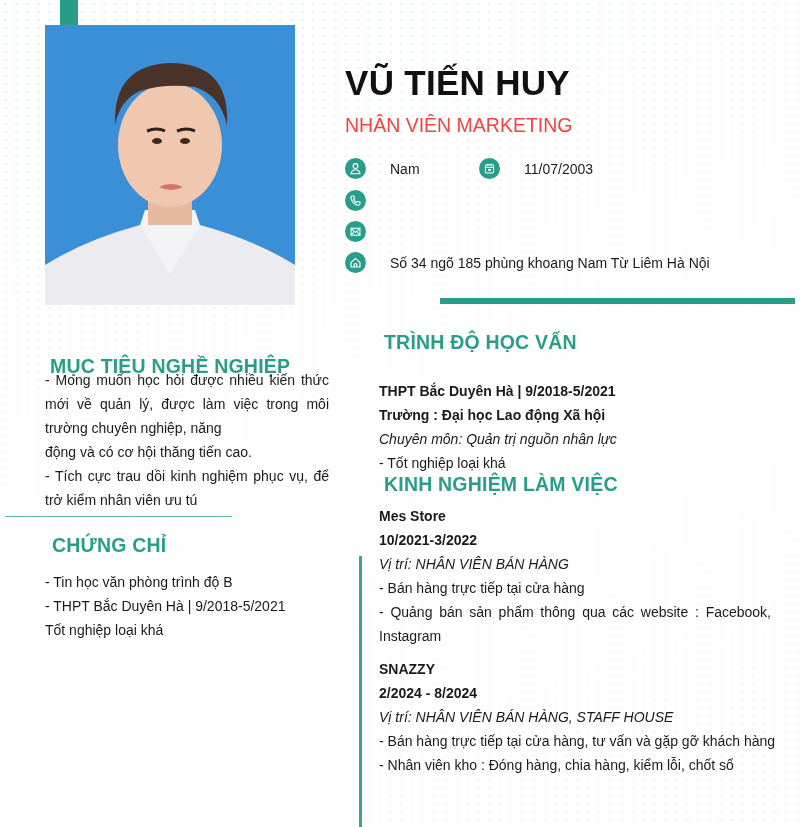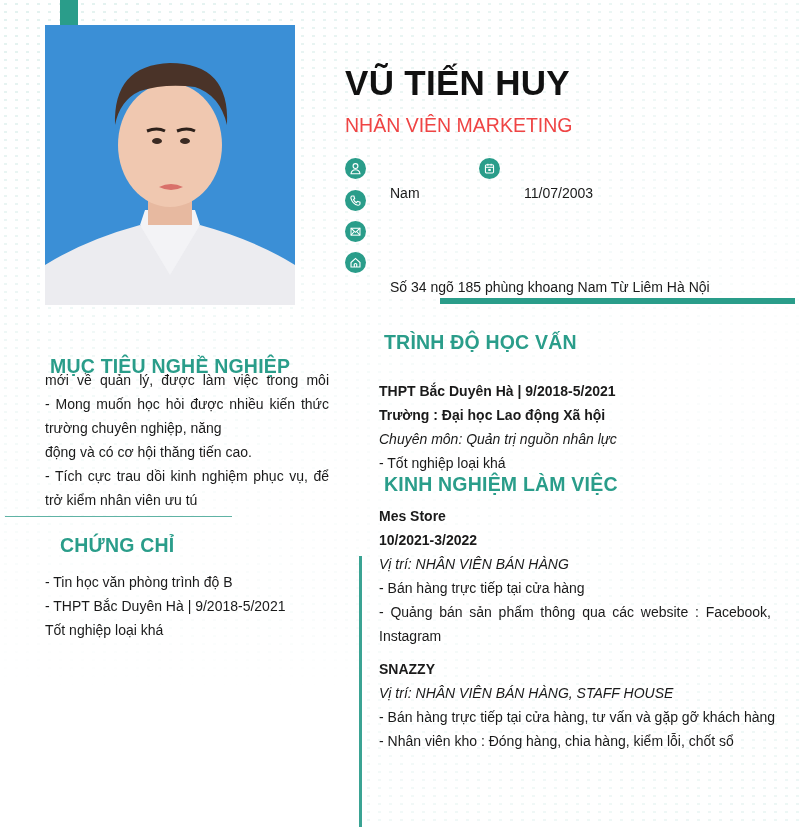--- a/index.html
+++ b/index.html
@@ -44,21 +44,21 @@
     .job-title {
       position: absolute; left: 345px; top: 113px;
       font-size: 19.5px; font-weight: 400; color: #ef4444; line-height: 24px;
     }
     .info-icon {
       position: absolute; width: 21px; height: 21px; border-radius: 50%;
       background: #2a9d8a; display: flex; align-items: center; justify-content: center;
     }
     .info-icon svg { width: 13px; height: 13px; }
     .info-text {
-      position: absolute; font-size: 14px; color: #1a1a1a; line-height: 18px; margin-top: 24px;
+      position: absolute; font-size: 14px; color: #1a1a1a; line-height: 18px;
     }
     .section-title {
       position: absolute; font-size: 19.5px; font-weight: 700; color: #2a9d8a;
       letter-spacing: 0.2px; line-height: 24px;
     }
     .para {
       position: absolute; font-size: 14px; line-height: 24px; color: #1a1a1a;
     }
     .line { display: block; white-space: nowrap; }
     .jline { display: block; text-align: justify; text-align-last: justify; }
@@ -139,31 +139,31 @@
       <path d="M2.5 8 L8 3 L13.5 8 L13.5 13.5 L2.5 13.5 Z"></path>
       <path d="M6.5 13.5 L6.5 10 Q8 8.5 9.5 10 L9.5 13.5"></path>
     </svg>
 </div>
 <div class="info-text" style="left:390px; top:254px;">Số 34 ngõ 185 phùng khoang Nam Từ Liêm Hà Nội</div>
 
 <div class="accent-bar-bottom"></div>
 
 <div class="section-title" style="left:50px; top:330px;margin-top:24px;">MỤC TIÊU NGHỀ NGHIỆP</div>
 <div class="para" style="left:45px; top:368px; width:284px;">
+  <span class="jline">- Mong muốn học hỏi được nhiều kiến thức</span>
   <span class="jline">mới về quản lý, được làm việc trong môi</span>
-  <span class="jline">- Mong muốn học hỏi được nhiều kiến thức</span>
   <span class="line">trường chuyên nghiệp, năng</span>
   <span class="line">động và có cơ hội thăng tiến cao.</span>
   <span class="jline">- Tích cực trau dồi kinh nghiệm phục vụ, để</span>
   <span class="line">trở kiểm nhân viên ưu tú</span>
 </div>
 
 <div class="divider-left"></div>
 
-<div class="section-title" style="left:60px; top:533px;">CHỨNG CHỈ</div>
+<div class="section-title" style="left:52px; top:533px;">CHỨNG CHỈ</div>
 <div class="para" style="left:45px; top:570px; width:300px;">
   <span class="line">- Tin học văn phòng trình độ B</span>
   <span class="line">- THPT Bắc Duyên Hà | 9/2018-5/2021</span>
   <span class="line">Tốt nghiệp loại khá</span>
 </div>
 
 <div class="section-title" style="left:384px; top:330px;">TRÌNH ĐỘ HỌC VẤN</div>
 <div class="para" style="left:379px; top:379px; width:400px;">
   <span class="line bold">THPT Bắc Duyên Hà | 9/2018-5/2021</span>
   <span class="line bold">Trường : Đại học Lao động Xã hội</span>
@@ -179,16 +179,17 @@
   <span class="line bold">Mes Store</span>
   <span class="line bold">10/2021-3/2022</span>
   <span class="line italic">Vị trí: NHÂN VIÊN BÁN HÀNG</span>
   <span class="line">-  Bán hàng trực tiếp tại cửa hàng</span>
   <span class="jline">- Quảng bán sản phẩm thông qua các website : Facebook,</span>
   <span class="line">Instagram</span>
 </div>
 
 <div class="para" style="left:379px; top:657px; width:410px;">
   <span class="line bold">SNAZZY</span>
+  <span class="line bold">2/2024 - 8/2024</span>
   <span class="line italic">Vị trí: NHÂN VIÊN BÁN HÀNG, STAFF HOUSE</span>
   <span class="line">- Bán hàng trực tiếp tại cửa hàng, tư vấn và gặp gỡ khách hàng</span>
   <span class="line">- Nhân viên kho : Đóng hàng, chia hàng, kiểm lỗi, chốt sổ</span>
 </div>
 
 </body></html>

